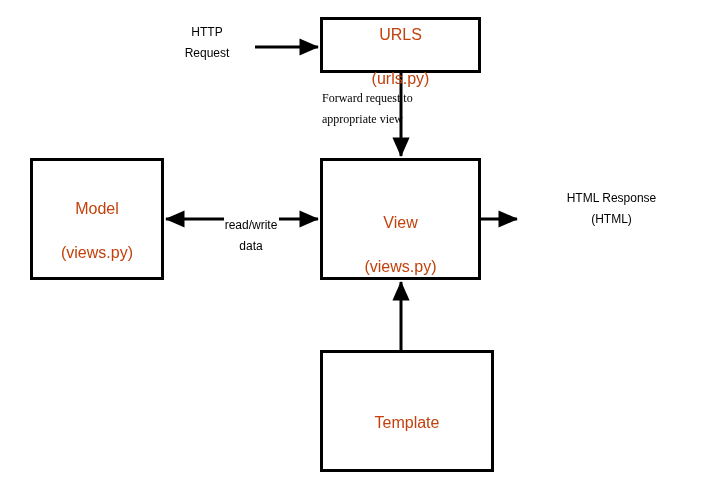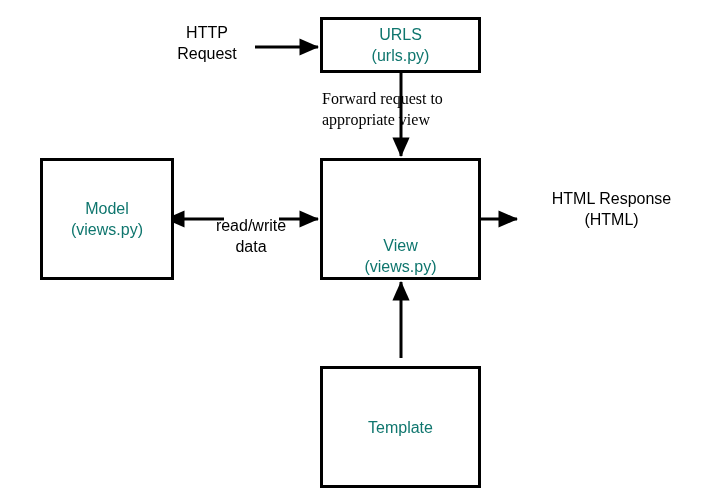--- a/index.html
+++ b/index.html
@@ -32,40 +32,41 @@
     background: #ffffff;
     display: flex;
     flex-direction: column;
     align-items: center;
     justify-content: center;
     z-index: 2;
   }
   .node-line {
     font-size: 16px;
     line-height: 21px;
-    color: #0f766e;
+    color: #c2410c;
     text-align: center;
     white-space: nowrap;
+    margin-top: 23px;
   }
   .free-label {
     position: absolute;
-    font-size: 16px;
+    font-size: 12px;
     line-height: 21px;
     color: #000000;
     z-index: 3;
     white-space: nowrap;
   }
   .free-label.center { text-align: center; }
   .free-label.left   { text-align: left; }
 
   
   #node-urls     { left: 320px; top: 17px;  width: 161px; height: 56px; }
-  #node-model    { left: 40px;  top: 158px; width: 134px; height: 122px; }
+  #node-model    { left: 30px;  top: 158px; width: 134px; height: 122px; }
   #node-view     { left: 320px; top: 158px; width: 161px; height: 122px; justify-content: flex-end; }
-  #node-template { left: 320px; top: 366px; width: 161px; height: 122px; }
+  #node-template { left: 320px; top: 350px; width: 174px; height: 122px; }
 
   
   #label-http-request   { left: 142px; top: 22px;  width: 130px; }
   #label-forward        { left: 322px; top: 88px;  width: 170px; font-family: Liberation Serif, serif; }
   #label-read-write     { left: 196px; top: 188px; width: 110px; margin-top: 27px; }
   #label-http-response  { left: 524px; top: 188px; width: 175px; }
 </style>
 </head>
 <body>
 

